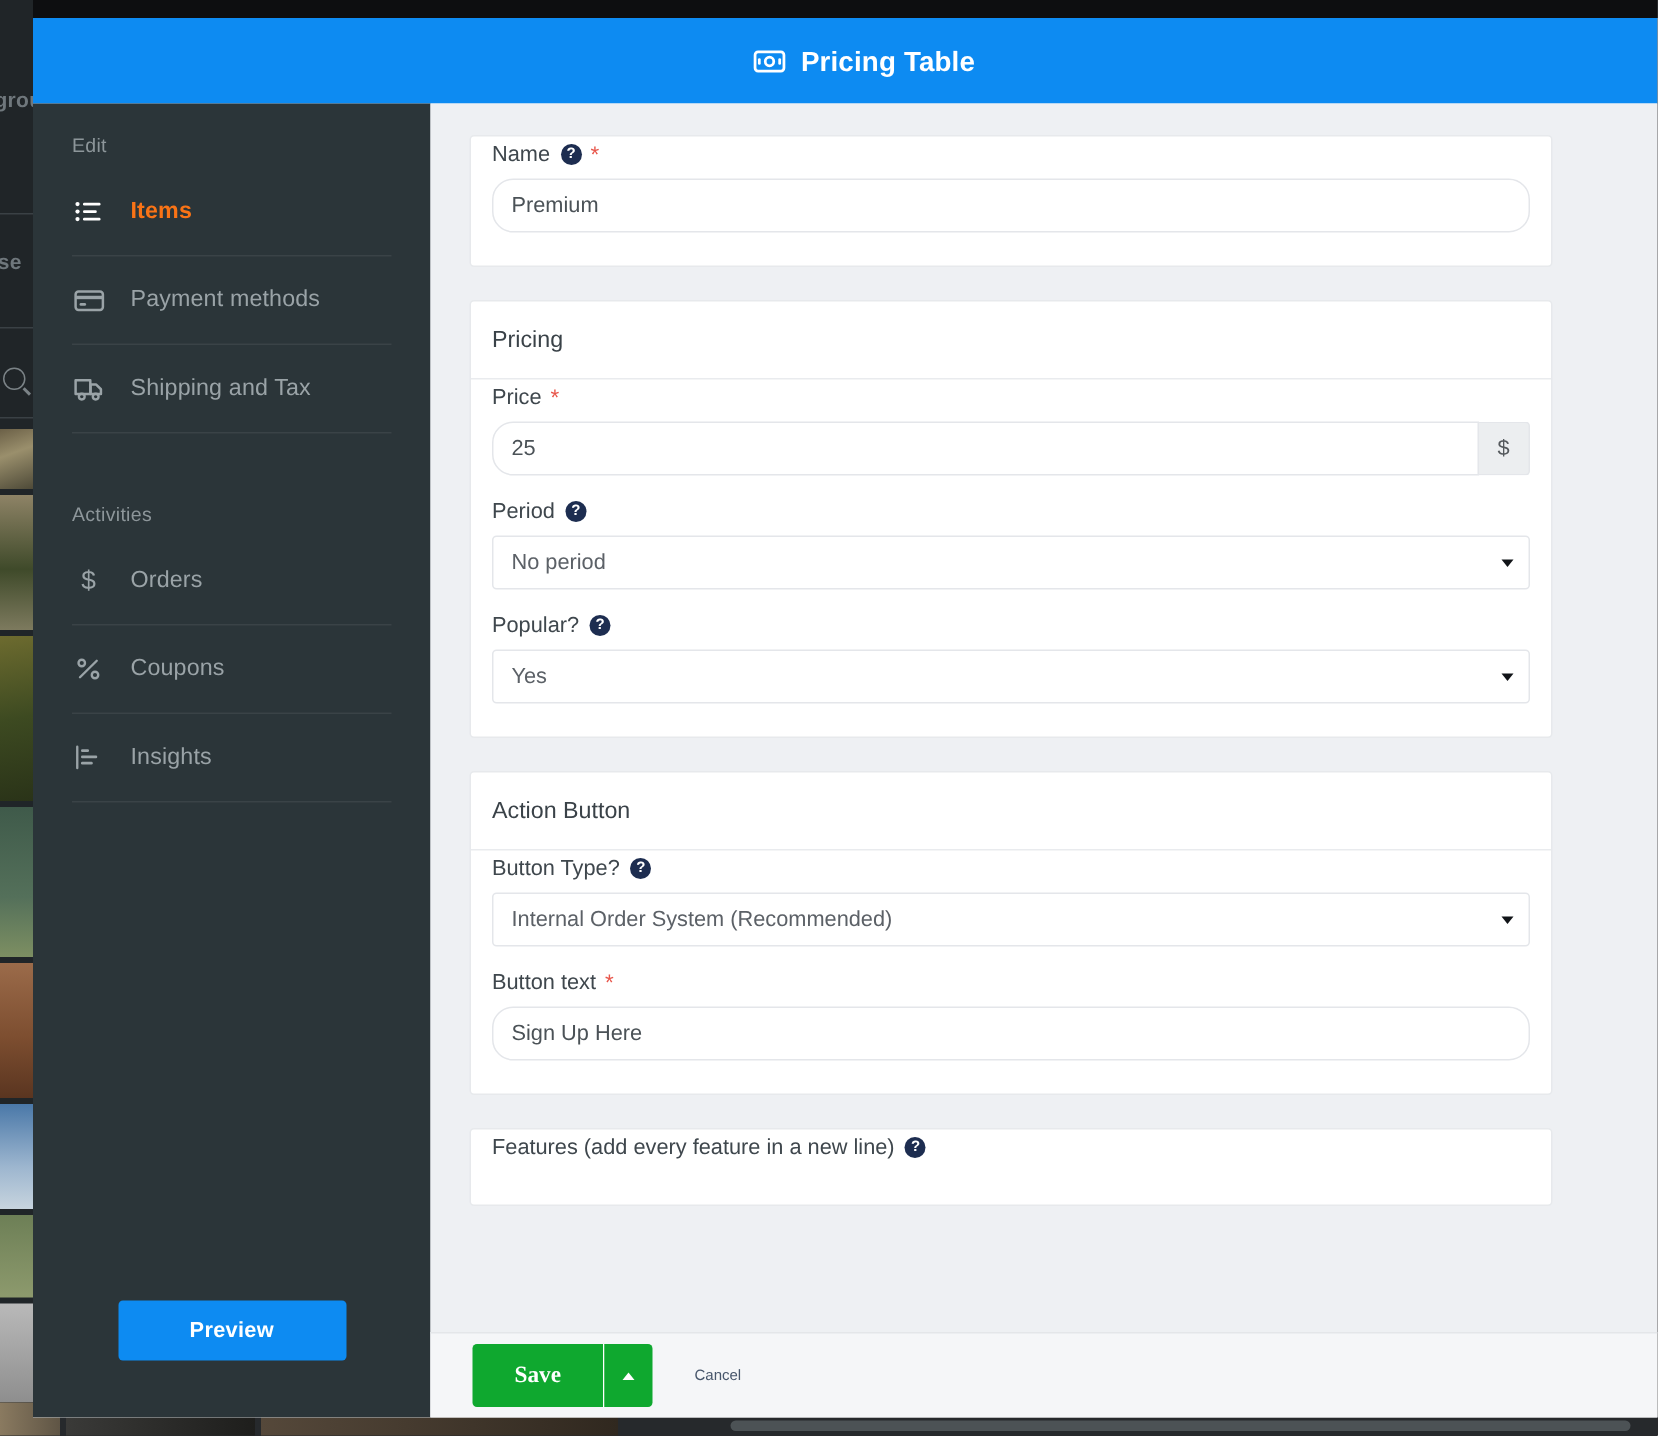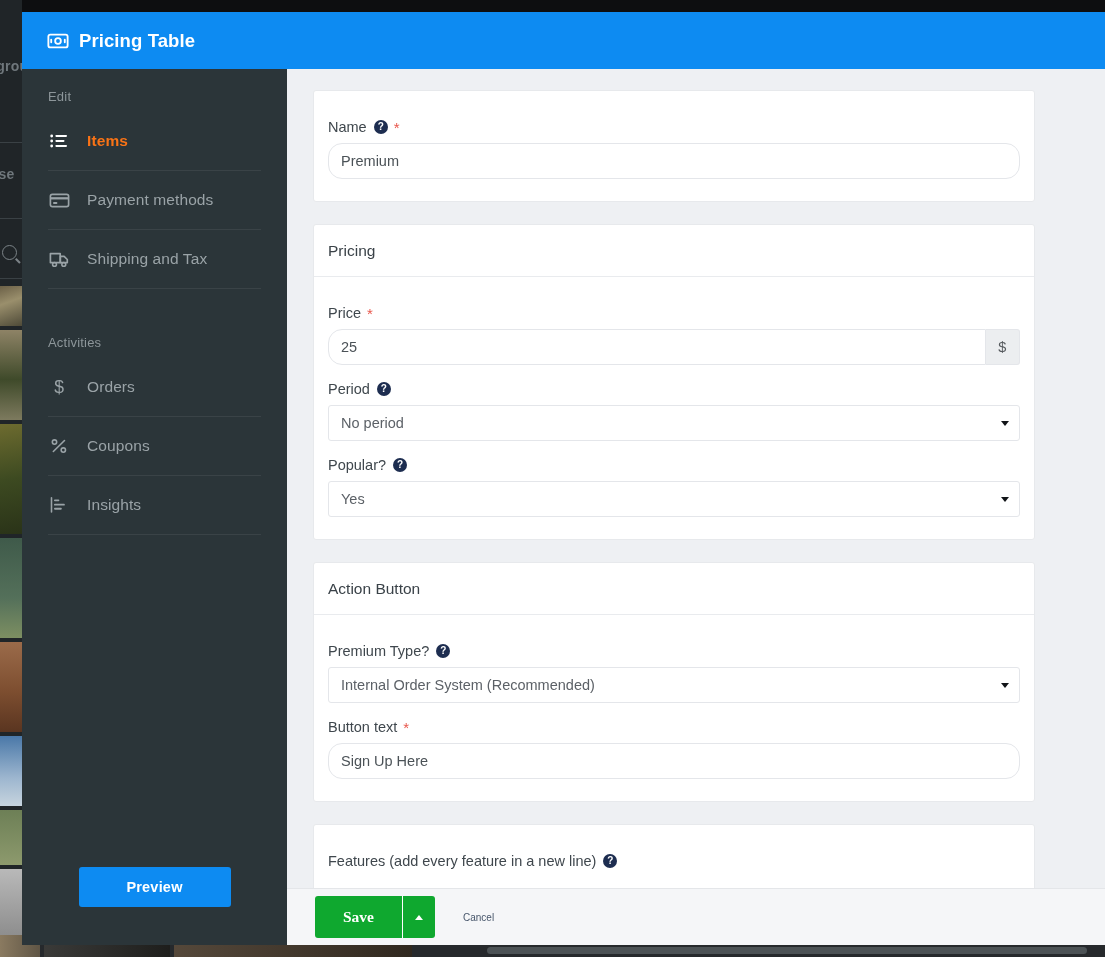--- a/index.html
+++ b/index.html
@@ -99,20 +99,21 @@
   }
 
   
   #modal-header {
     height: 57px;
     background: #0d8bf2;
     display: flex;
     align-items: center;
     padding-left: 25px;
     box-sizing: border-box;
+    justify-content: center;
   }
   .hdr-icon { width: 22px; height: 22px; margin-right: 10px; flex: 0 0 auto; }
   .hdr-title {
     color: #ffffff;
     font-size: 18.5px;
     font-weight: 700;
     letter-spacing: .1px;
   }
 
   
@@ -198,21 +199,21 @@
     border-radius: 3px;
     margin-bottom: 22px;
     box-sizing: border-box;
   }
   .card-head {
     padding: 17px 14px 16px 14px;
     border-bottom: 1px solid #e9ebee;
     font-size: 15.5px;
     color: #3a4248;
   }
-  .card-inner { padding: 28px 14px 22px 14px; }
+  .card-inner { padding: 4px 14px 22px 14px; }
   .field { margin-bottom: 16px; }
   .field:last-child { margin-bottom: 0; }
   .fl {
     display: flex;
     align-items: center;
     font-size: 14.5px;
     color: #3f474d;
     margin-bottom: 8px;
   }
   .help {
@@ -535,21 +536,21 @@
 
           </div>
         </div>
 
         <div class="card">
           <div class="card-head">Action Button</div>
           <div class="card-inner">
 
             <div class="field">
               <div class="fl">
-                <span>Premium Type?</span>
+                <span>Button Type?</span>
                 <span class="help">?</span>
               </div>
               <div class="sel-wrap">
                 <div class="sel">Internal Order System (Recommended)</div>
                 <span class="caret"></span>
               </div>
             </div>
 
             <div class="field">
               <div class="fl">

